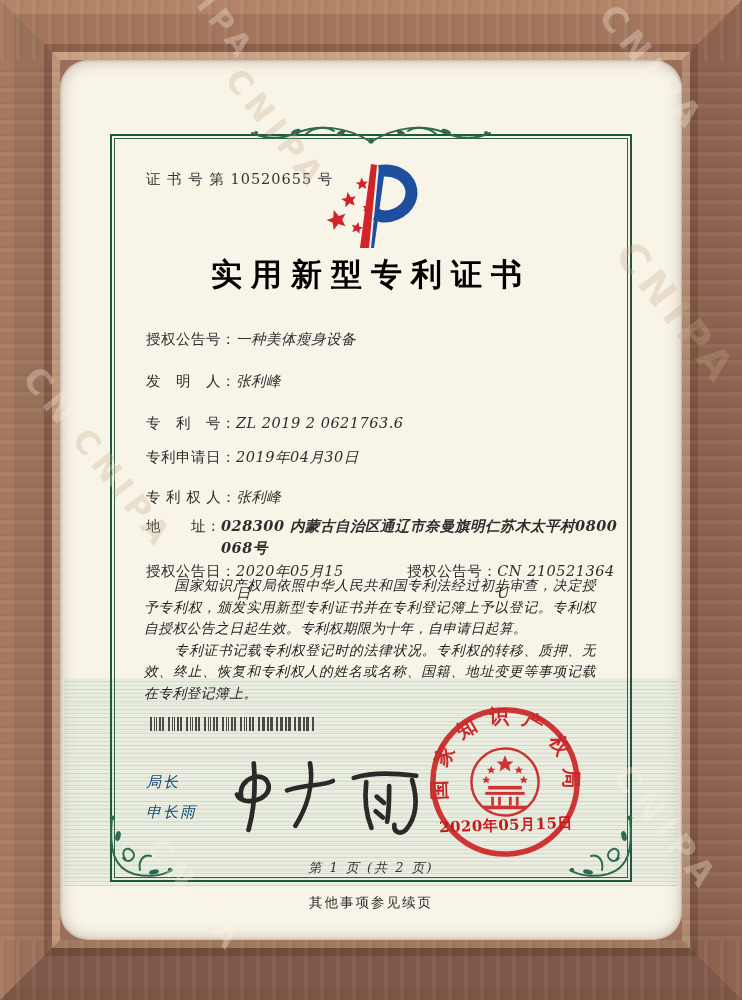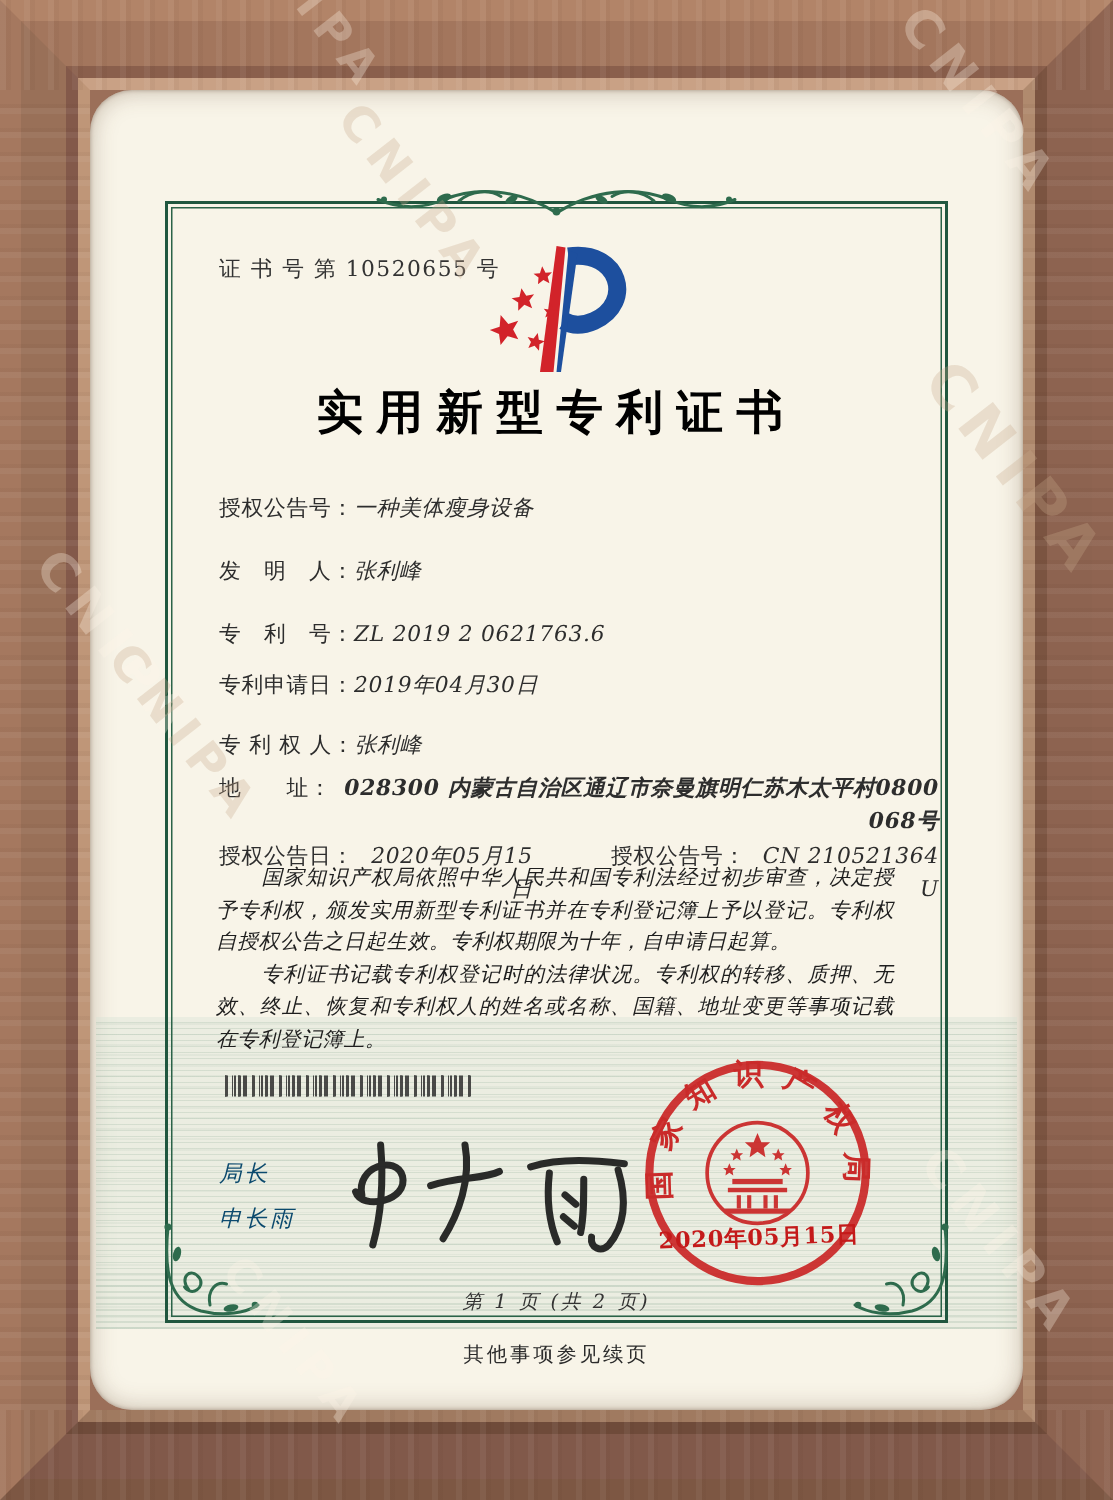--- a/index.html
+++ b/index.html
@@ -40,21 +40,21 @@
   .orn-top{top:62px;left:50%;transform:translateX(-50%);}
   .orn-bl{left:44px;top:752px;}
   .orn-br{right:44px;top:752px;transform:scaleX(-1);}
   
   .cert-no{position:absolute;left:86px;top:110px;font-size:14.5px;letter-spacing:1px;color:#333;}
   .logo{position:absolute;left:50%;top:98px;transform:translateX(-50%);}
   .title{position:absolute;left:0;right:0;top:194px;text-align:center;
     font-size:31px;font-weight:700;letter-spacing:9px;color:#000000;}
   .frow{position:absolute;left:86px;right:56px;display:flex;font-size:14.5px;color:#2d2d2d;line-height:22px;}
   .frow .lbl{white-space:pre;letter-spacing:.5px;}
-  .frow .val{font-style:italic;letter-spacing:.5px;text-align:right;}
+  .frow .val{font-style:italic;letter-spacing:.5px;}
   .r1{top:268px}.r2{top:310px}.r3{top:352px}.r4{top:386px}.r5{top:426px}
   .r6{top:455px}.r6 .val{width:420px;word-break:break-all;font-weight:bold;}
   .r7{top:500px}
   .grant2{margin-left:52px;display:flex;}
   .paras{position:absolute;left:84px;right:86px;top:515px;font-size:13.8px;
     line-height:21.6px;color:#1e1e1e;font-style:italic;letter-spacing:.4px;text-align:justify;}
   .paras p{margin:0;text-indent:2.2em;}
   .barcode{position:absolute;left:90px;top:657px;width:166px;height:14px;opacity:.85;
     background-image:
       repeating-linear-gradient(90deg,#2e2e2e 0 1.5px,transparent 1.5px 6px),

